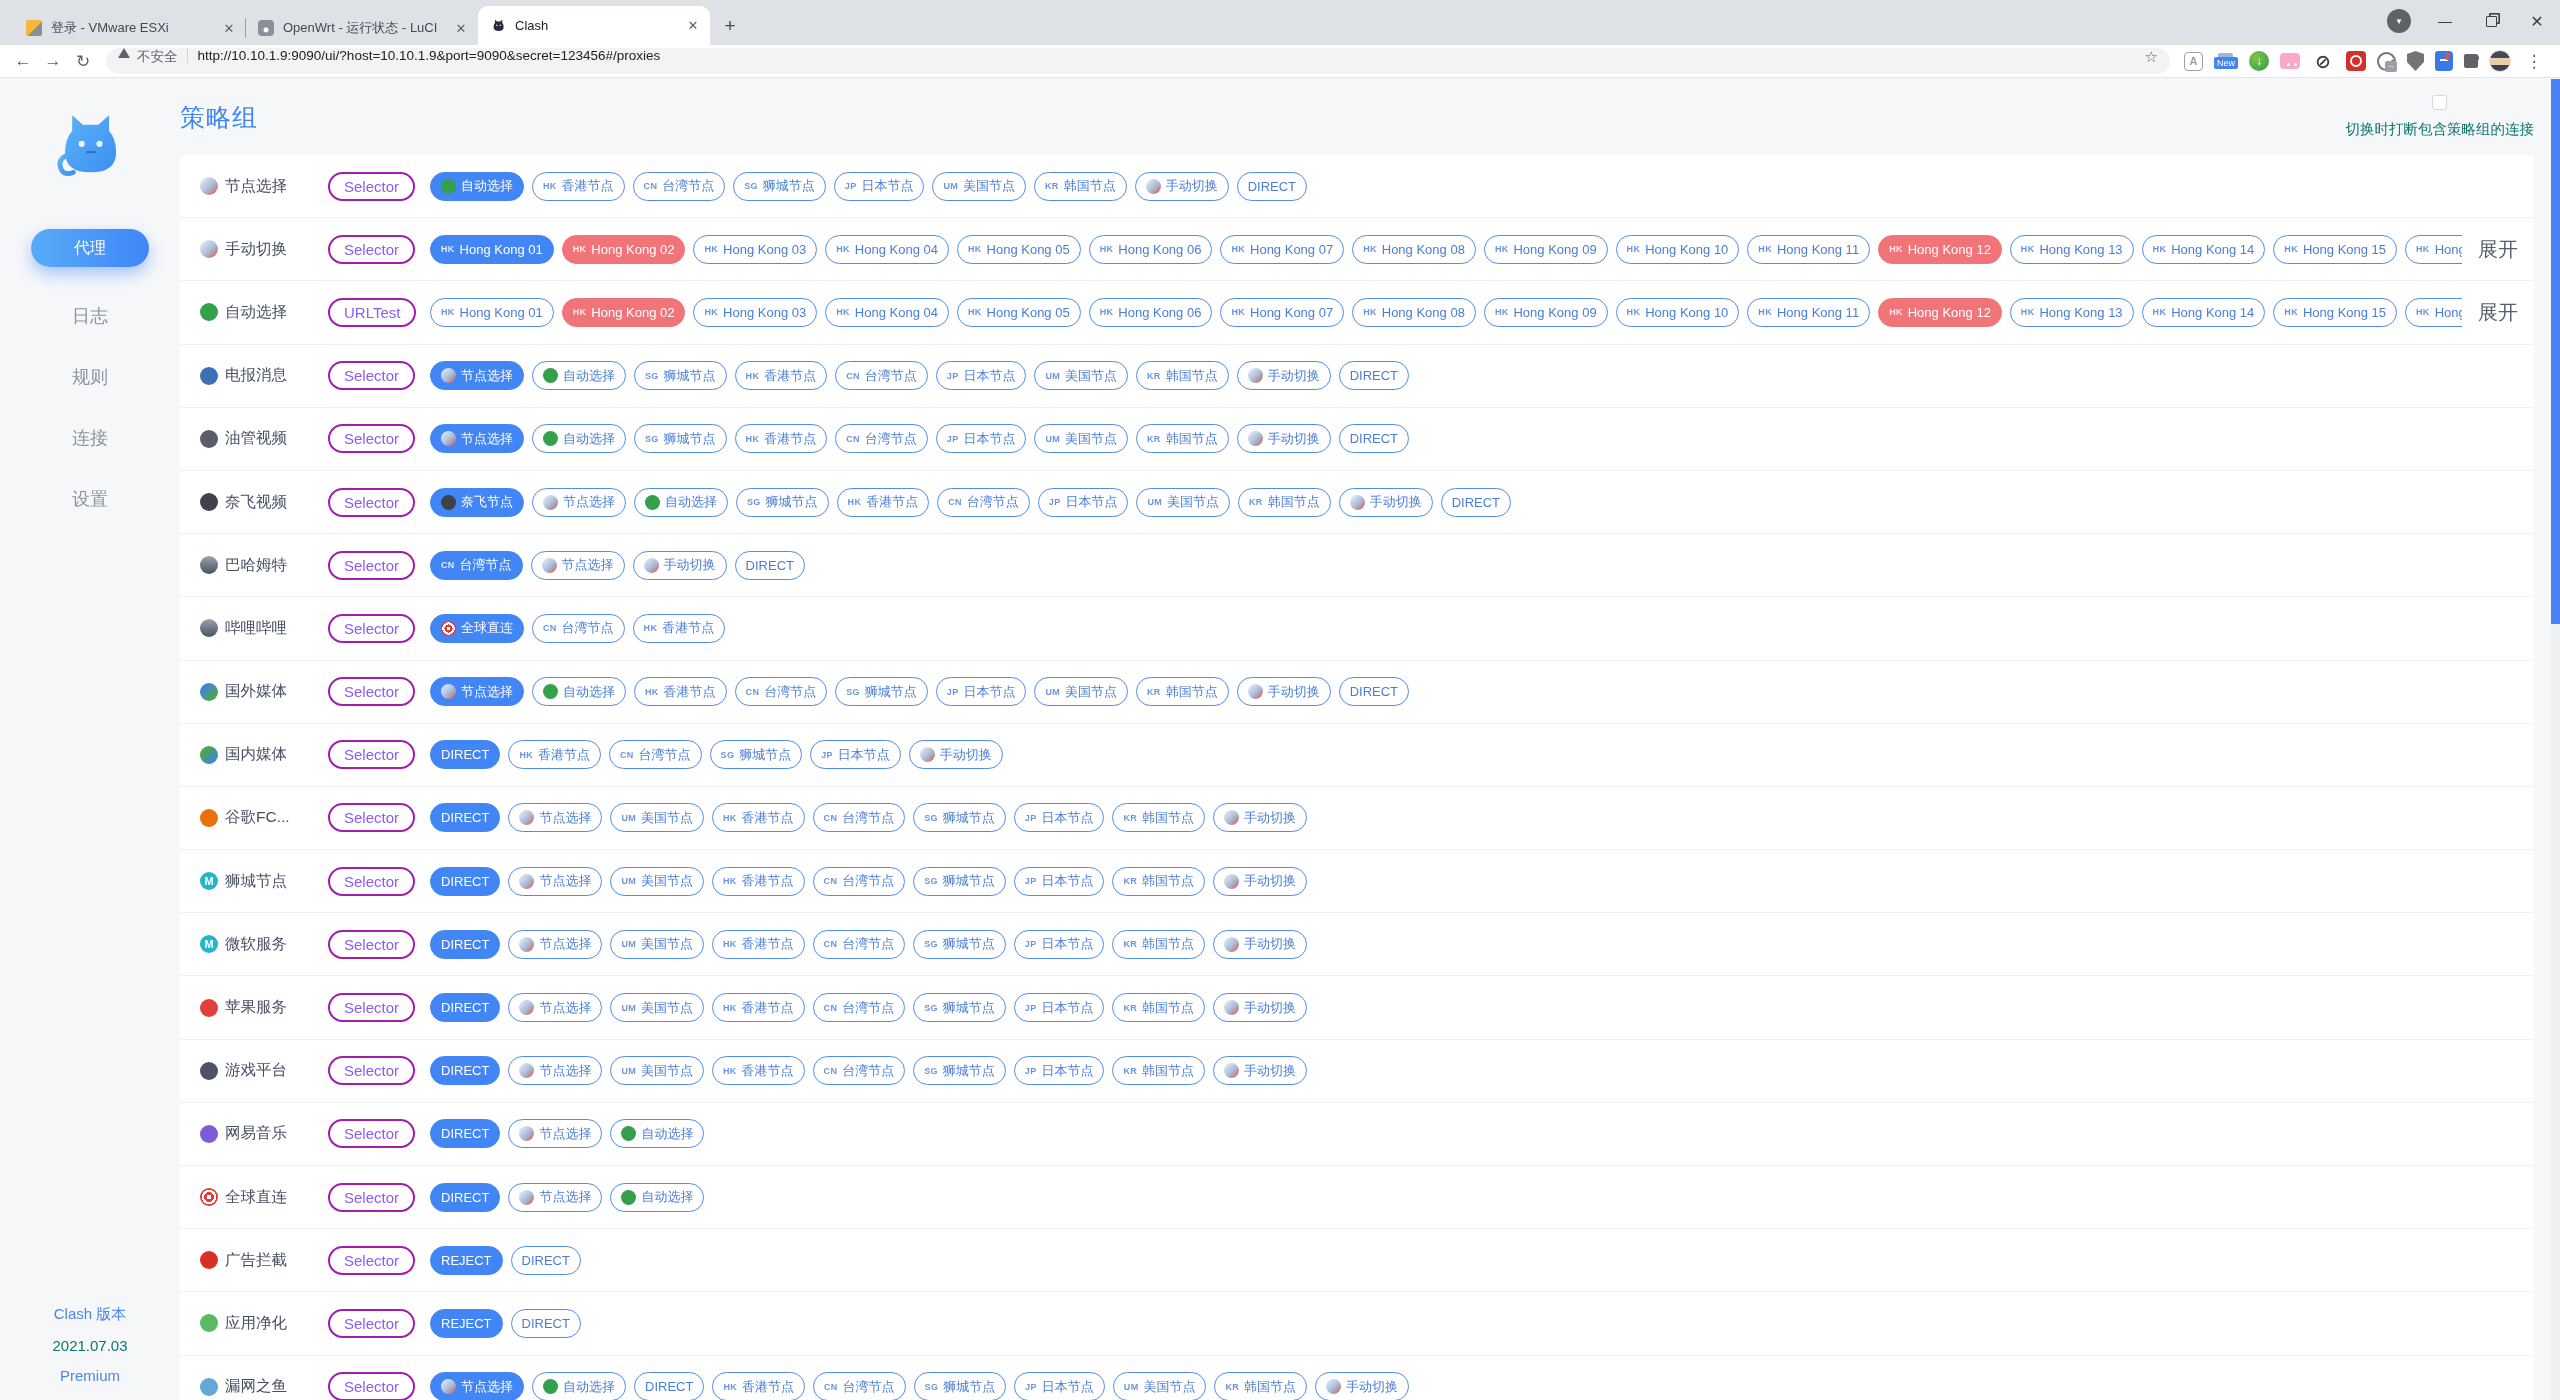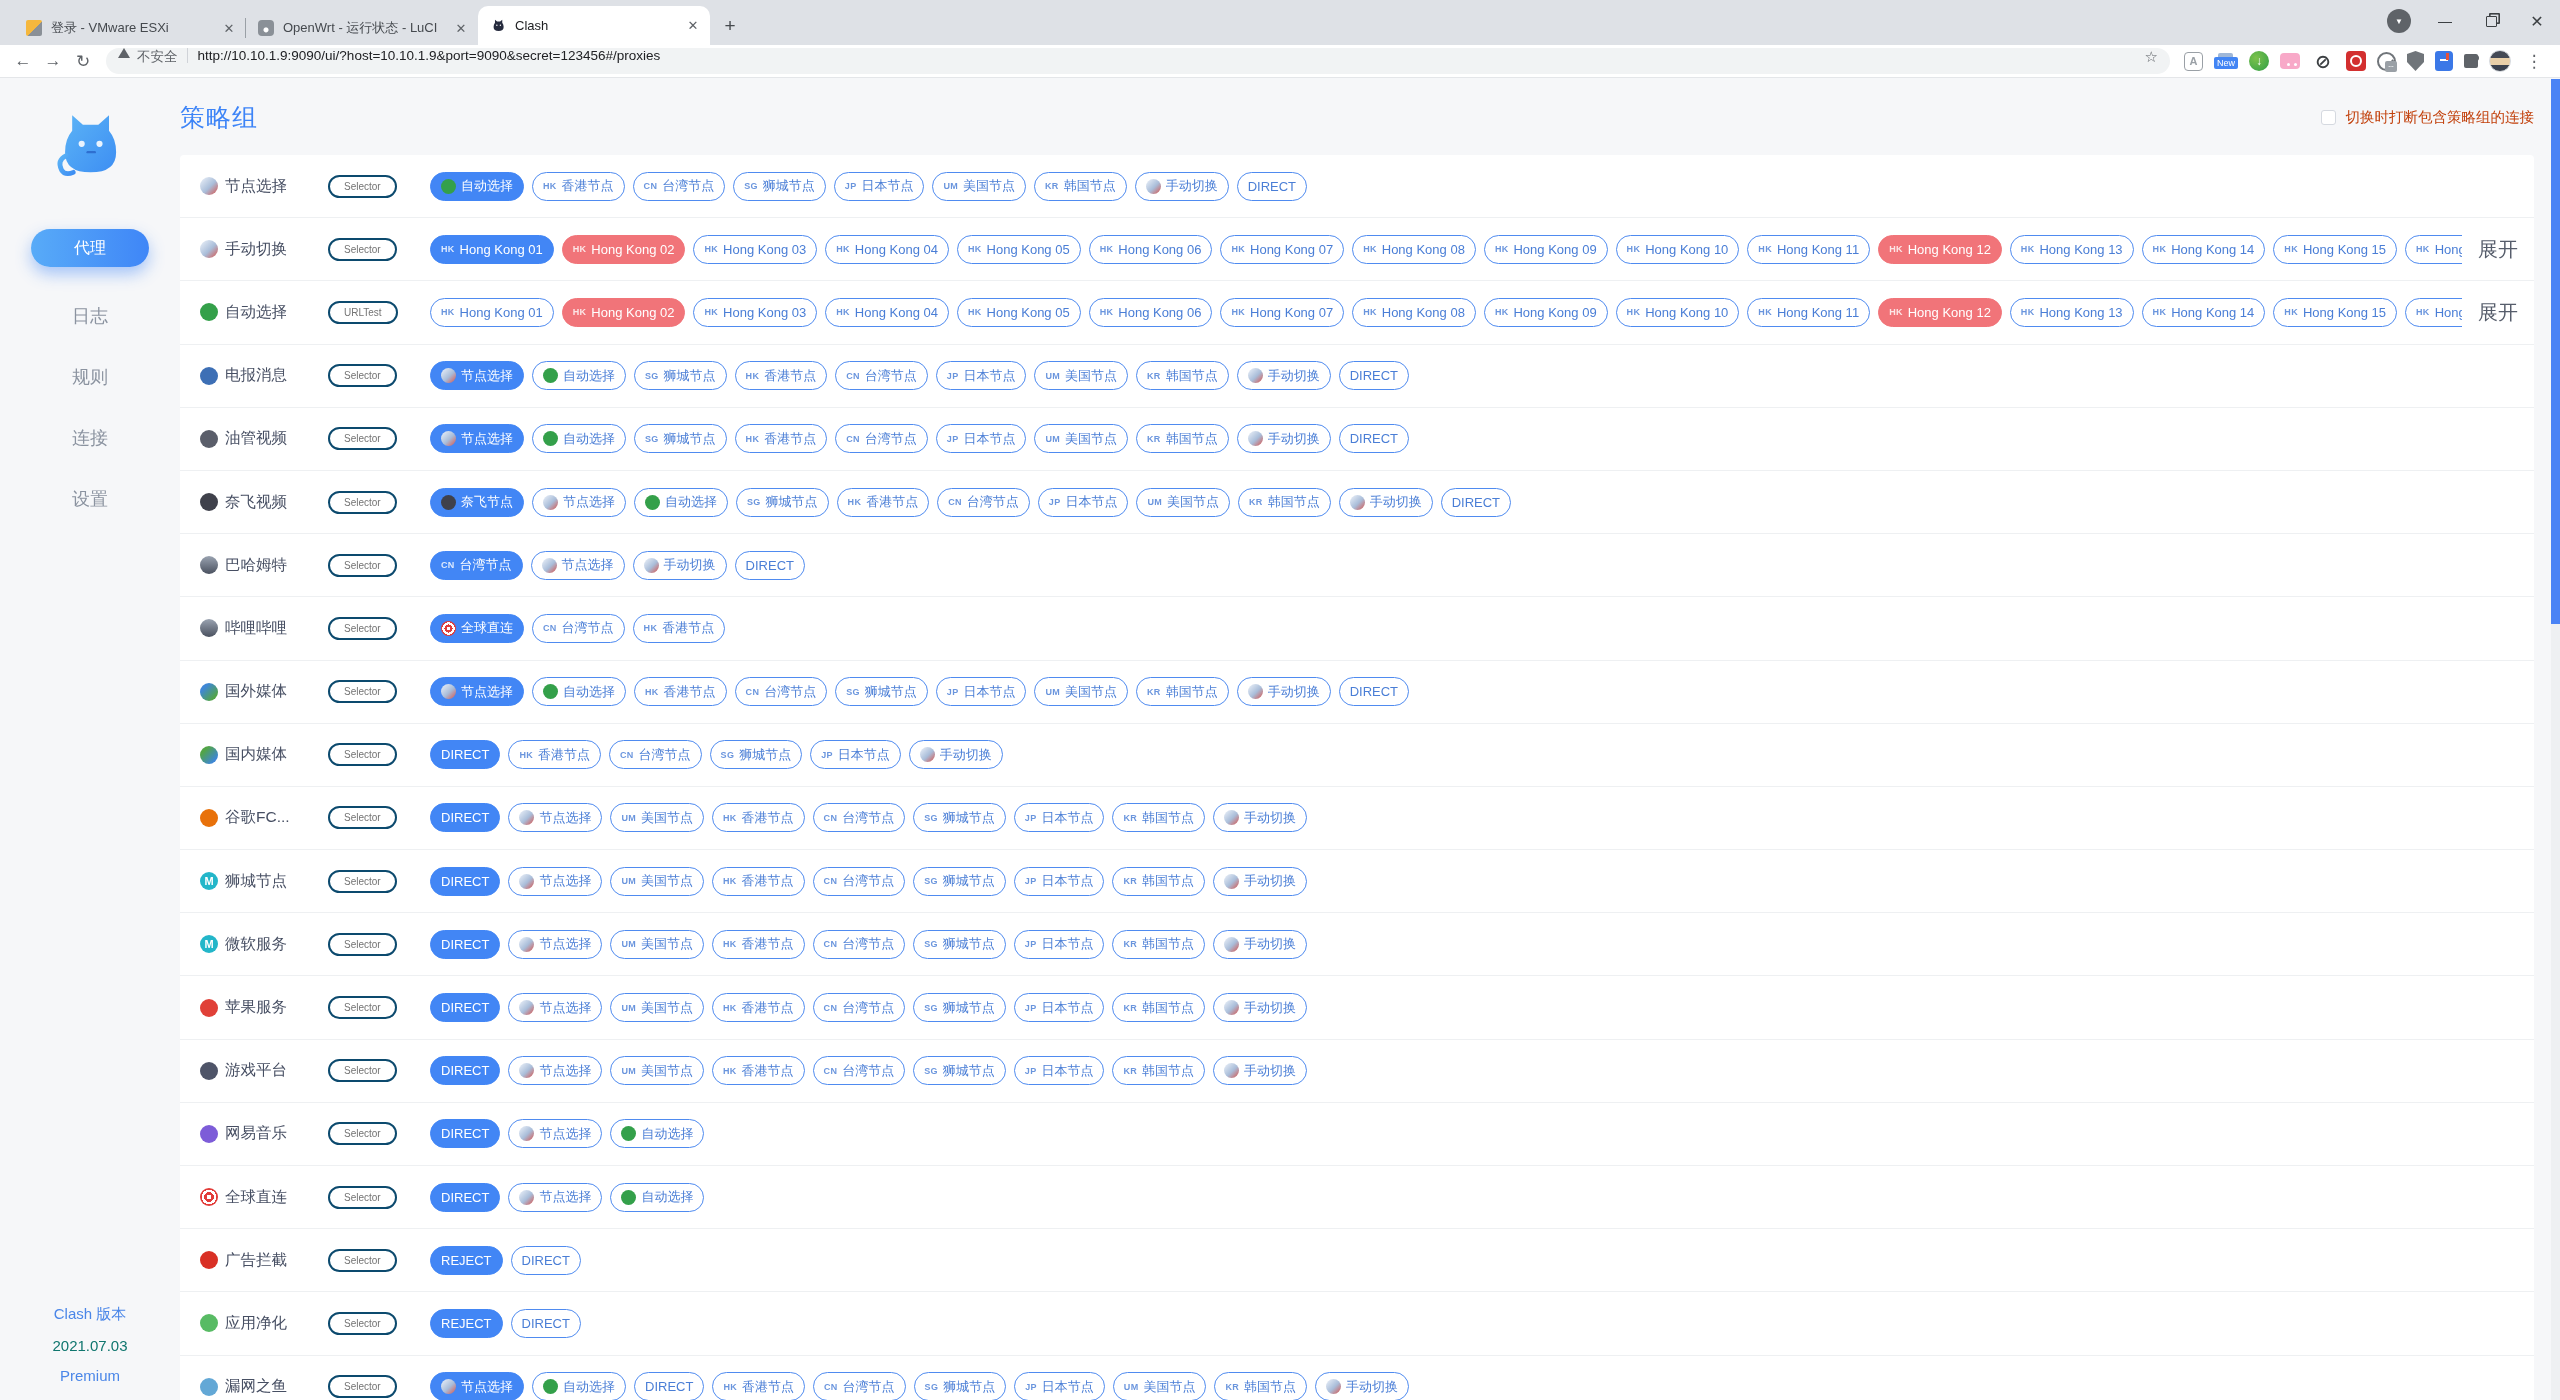--- a/index.html
+++ b/index.html
@@ -67,28 +67,28 @@
     color:#fff; font-size:16px; }
   .side-item { margin-top:37px; color:#8b93a0; font-size:18px; }
   .side-version { position:absolute; bottom:16px; left:0; right:0; text-align:center; font-size:15px; }
   .v-label { color:#4a86e8; margin-bottom:13px; }
   .v-num { color:#0f766e; margin-bottom:13px; }
   .v-premium { color:#4a86e8; }
 
   .main { flex:1; min-width:0; padding-right:26px; }
   .main-header { height:76px; display:flex; align-items:center; justify-content:space-between; }
   .page-title { color:#3d84f7; font-size:25px; font-weight:500; letter-spacing:1px; }
-  .break-conn { display:flex; align-items:center; gap:10px; color:#c2410c; font-size:14.5px; }
+  .break-conn { display:flex; align-items:center; gap:10px; color:#0f766e; font-size:14.5px;flex-direction:column; }
   .checkbox { width:15px; height:15px; background:#fff; border:1px solid #d5d9e0; border-radius:3px; }
 
   .card { background:#fff; border-radius:4px 4px 0 0; }
   .grow { display:flex; align-items:center; height:63.2px; padding:0 16px 0 20px; border-bottom:1px solid #eef0f2; }
   .gname { width:128px; flex:0 0 auto; display:flex; align-items:center; gap:7px; color:#474f63; font-size:15.5px; white-space:nowrap; overflow:hidden; }
   .gtype { width:102px; flex:0 0 auto; }
-  .type-pill { display:inline-block; border:2px solid #0c4a6e; color:#737373; border-radius:16px; padding:4px 14px; font-size:10px; }
+  .type-pill { display:inline-block; border:2px solid #a21caf; color:#8b5cf6; border-radius:16px; padding:4px 14px; font-size:15px; }
   .pills { flex:1; min-width:0; display:flex; align-items:center; gap:8px; overflow:hidden; }
   .pill { display:inline-flex; align-items:center; gap:5px; height:29px; border-radius:15px;
     border:1.5px solid #4f8bf0; color:#4a7ed6; padding:0 10px; font-size:13px; white-space:nowrap; flex:0 0 auto; }
   .pill.selected { background:#4286f5; border-color:#4286f5; color:#fff; }
   .pill.danger { background:#f17479; border-color:#f17479; color:#fff; }
   .flag { font-size:9px; font-weight:700; letter-spacing:.3px; opacity:.82; }
   .chip { width:15px; height:15px; border-radius:50%; display:inline-flex; align-items:center; justify-content:center;
     color:#fff; font-size:9px; font-weight:bold; flex:0 0 auto; }
   .gname .chip { width:18px; height:18px; font-size:11px; }
   .chip-rocket { background:linear-gradient(135deg,#eef3fa 0%,#a9bdd9 55%,#d9534a 100%); }

